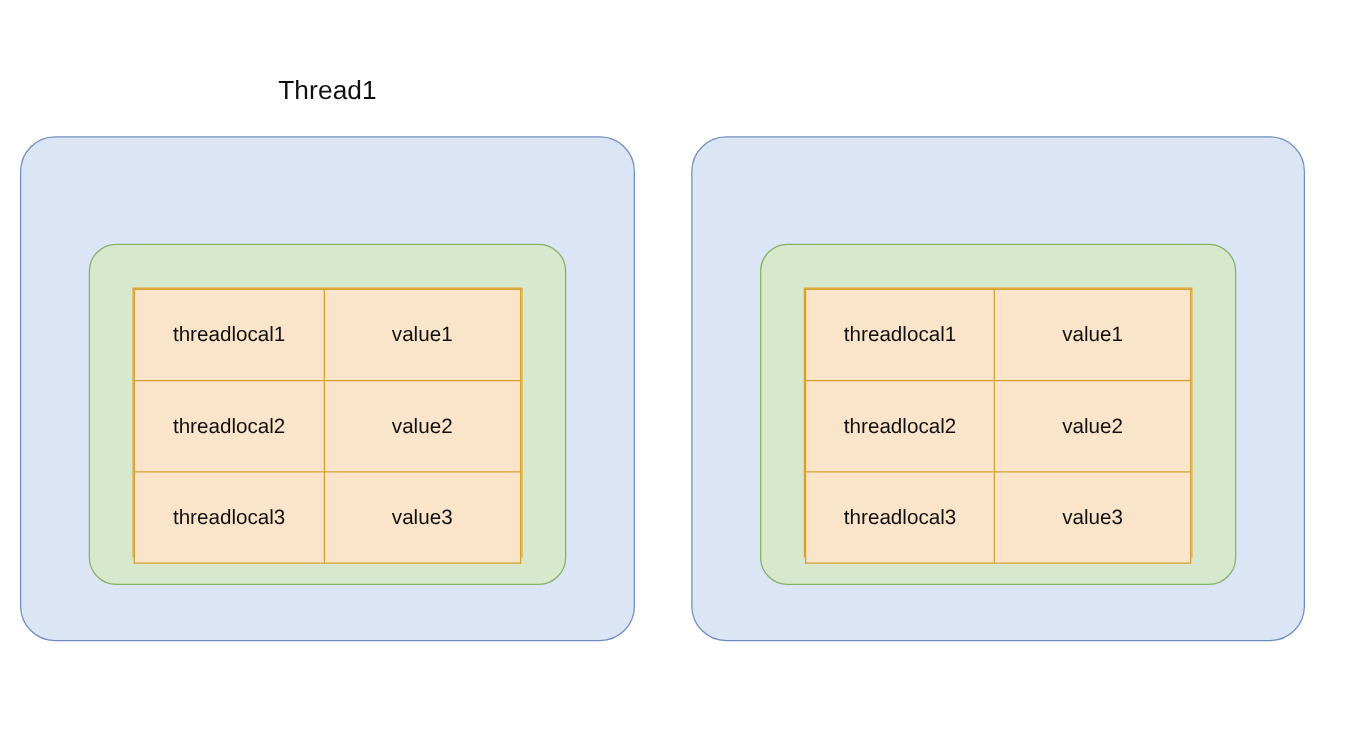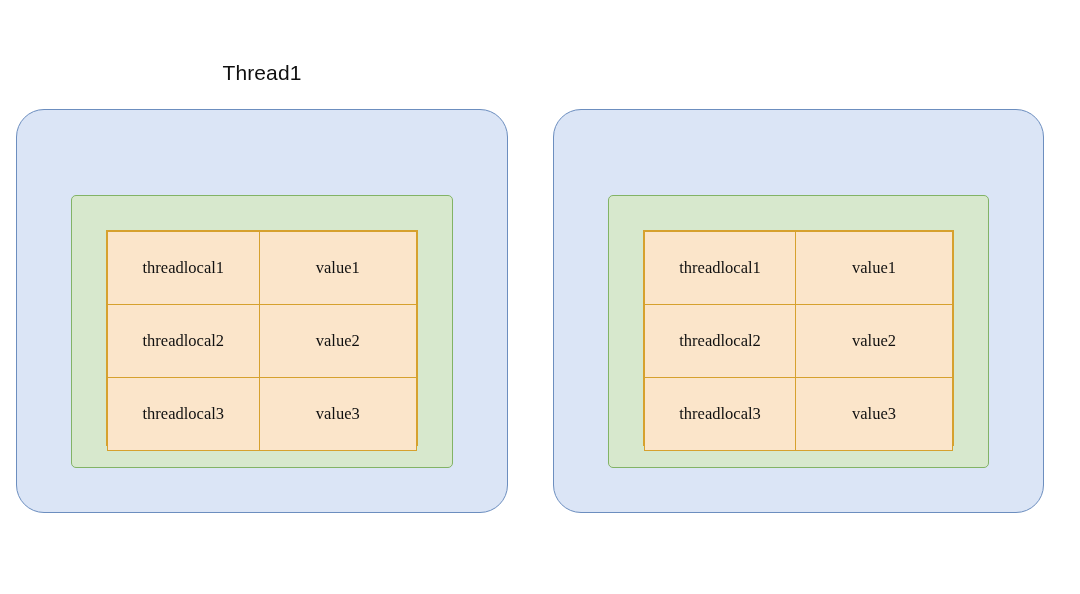--- a/index.html
+++ b/index.html
@@ -80,23 +80,22 @@
 
   
   .map-box {
     position: absolute;
     top: 85px;      
     left: 54px;
     right: 54px;
     height: 273px;  
     background: #d7e8cd;
     border: 1.6px solid #82b366;
-    border-radius: 5px;
+    border-radius: 22px;
     box-sizing: border-box;
-    font-family: Liberation Serif, serif;
   }
 
   
   .entry-table {
     position: absolute;
     top: 34px;      
     left: 34px;
     right: 34px;
     height: 216px;  
     border-collapse: collapse;

